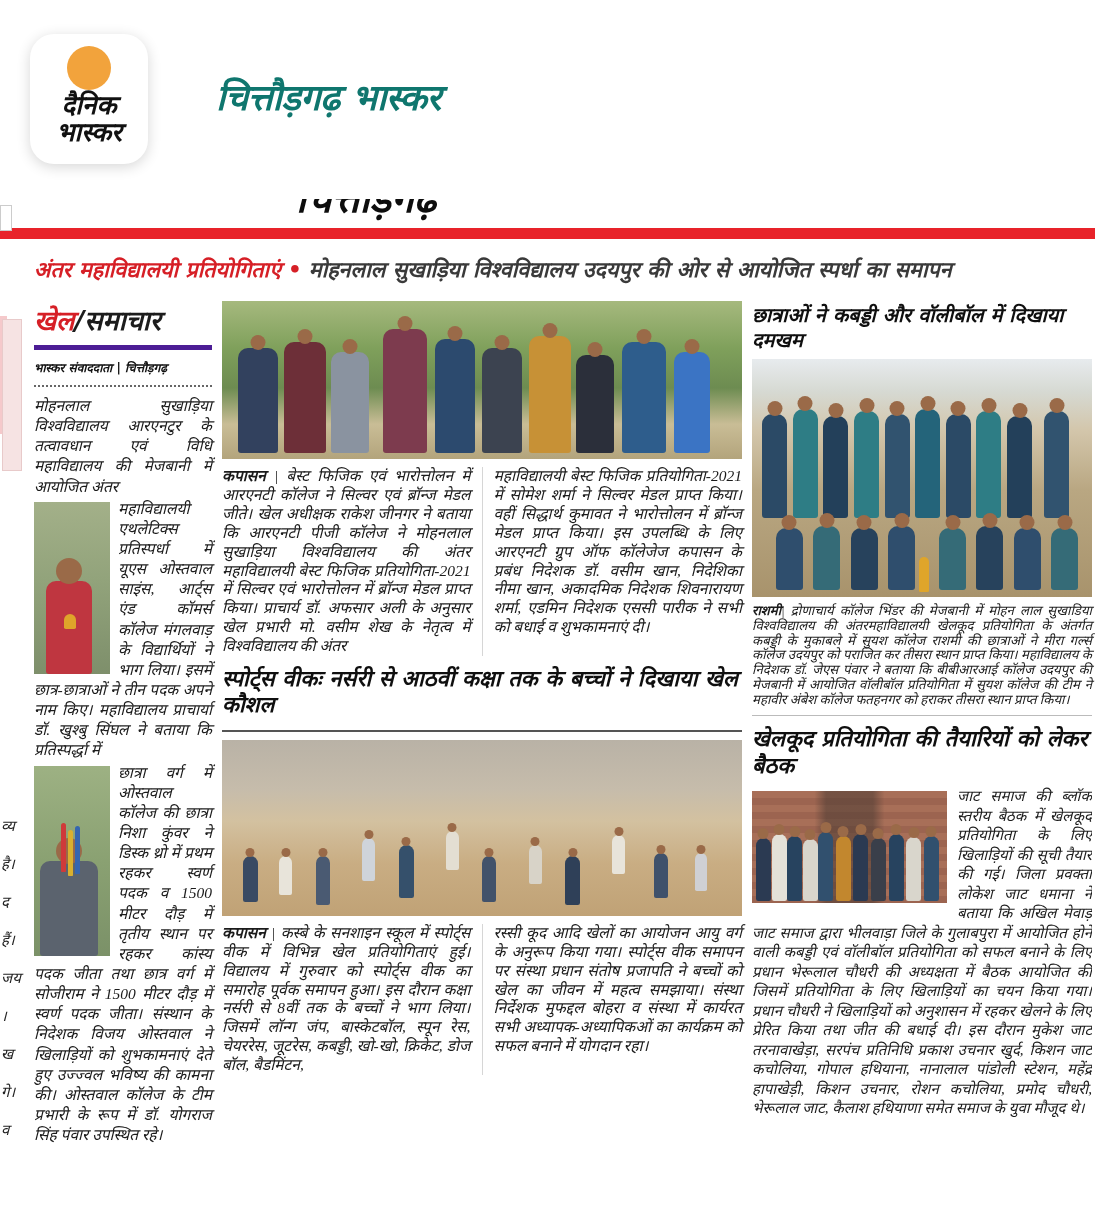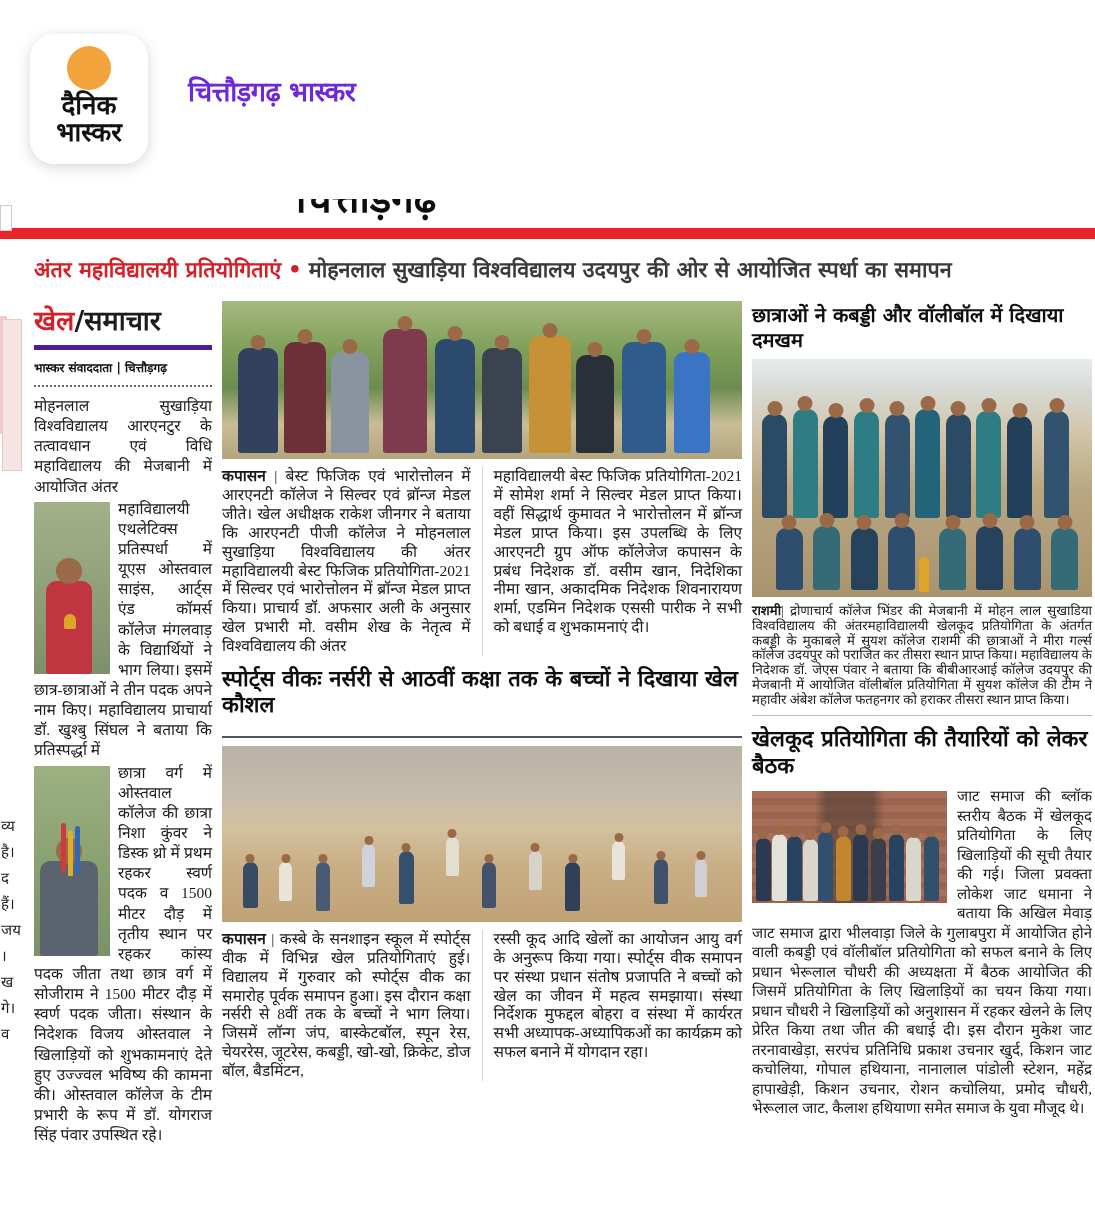--- a/index.html
+++ b/index.html
@@ -1,26 +1,26 @@
 <!DOCTYPE html>
 <html lang="hi"><head>
 <meta charset="utf-8">
 <style>
   html,body{margin:0;padding:0;background:#ffffff;}
   .page{position:relative;width:1095px;height:1217px;background:#fff;overflow:hidden;
-        font-family:"DejaVu Sans","Liberation Sans",sans-serif;color:#1c1c1c;}
+        font-family:"DejaVu Sans","Liberation Sans",sans-serif;color:#1c1c1c;font-style:italic;}
 
   
   header{height:228px;display:flex;align-items:flex-start;padding:34px 0 0 30px;box-sizing:border-box;}
   .logo{position:relative;width:118px;height:130px;background:#fff;border-radius:24px;
         box-shadow:0 3px 14px rgba(0,0,0,.16);text-align:center;flex:none;}
   .sun{position:absolute;top:12px;left:50%;transform:translateX(-50%);width:44px;height:44px;
        border-radius:50%;background:#F2A33C;}
   .logo-t{position:absolute;left:0;right:0;top:58px;font-weight:800;font-size:26px;line-height:1.05;color:#111;}
-  .hdr-title{margin:38px 0 0 40px;font-size:27px;font-weight:800;color:#6d28d9;letter-spacing:-.5px;}
+  .hdr-title{margin:38px 0 0 68px;font-size:36px;font-weight:800;color:#0f766e;letter-spacing:-.5px;}
   .hdr-date{margin:44px 0 0 22px;font-size:38px;font-weight:600;color:#919191;}
 
   
   .mast-crop{position:absolute;left:296px;top:199px;height:27px;width:200px;overflow:hidden;}
   .mast-crop span{display:block;margin-top:-30px;font-size:40px;font-weight:800;color:#0d0d0d;}
 
   .edge-box{position:absolute;left:0;top:205px;width:10px;height:24px;background:#fff;border:1px solid #ccc;}
   .edge-pink{position:absolute;left:0;top:316px;width:7px;height:118px;background:#f5c9cb;}
 
   .redbar{height:11px;background:#E8232A;}
@@ -31,40 +31,40 @@
   .k-b{color:#D61F26;margin:0 7px;}
 
   
   .headline{margin:4px 30px 0 30px;font-size:56px;line-height:1.07;font-weight:800;
             letter-spacing:-1px;color:#000;}
 
   
   .content{display:flex;gap:10px;padding:12px 3px 0 0;align-items:flex-start;}
   .sliver{position:relative;width:24px;flex:none;height:740px;}
   .sliver-photo{position:absolute;top:18px;left:2px;width:18px;height:150px;background:#f6e3e3;border:1px solid #e8caca;}
-  .frags{position:absolute;top:512px;left:1px;display:flex;flex-direction:column;}
+  .frags{position:absolute;top:512px;left:1px;display:flex;flex-direction:column;gap:12px;}
   .frag{font-size:15px;line-height:26px;color:#222;white-space:nowrap;font-family:"Liberation Serif","DejaVu Serif",serif;}
 
   .col-left{width:178px;flex:none;}
   .col-mid{width:520px;flex:none;}
   .col-right{flex:1;min-width:0;}
 
   .sec-title{font-size:27px;font-weight:800;border-bottom:5px solid #4c1d95;padding-bottom:7px;margin-bottom:9px;}
   .sec-red{color:#D61F26;}
   .byline{font-size:12px;font-weight:700;color:#111;border-bottom:2px dotted #666;
           padding-bottom:9px;margin-bottom:9px;}
 
   .body-txt{font-family:"Liberation Serif","DejaVu Serif",serif;text-align:justify;color:#1b1b1b;}
   .col-left .body-txt{font-size:15.5px;line-height:1.3;}
   .col-left p{margin:0 0 2px 0;}
   .dateline{font-weight:800;font-family:"DejaVu Sans",sans-serif;}
 
   .caption{font-size:20px;font-weight:800;color:#0f0f0f;padding:2px 0 6px 0;line-height:1.25;}
   .subhead{font-size:22px;font-weight:800;color:#0f0f0f;padding:10px 0 4px 0;line-height:1.2;}
-  .subhead.rule{border-bottom:2px solid #555;padding-bottom:17px;margin-bottom:8px;}
+  .subhead.rule{border-bottom:2px solid #555;padding-bottom:11px;margin-bottom:8px;}
   .meeting-sec{border-top:1px solid #bbb;margin-top:8px;}
 
   .tcols{display:flex;margin-top:8px;}
   .tc{flex:1;font-size:15.5px;line-height:1.22;}
   .tc + .tc{border-left:1px solid #d6d6d6;padding-left:11px;margin-left:11px;}
 
   .kabaddi-body{font-size:13.2px;line-height:1.12;margin-top:7px;}
   .meeting-body{font-size:15px;line-height:1.3;margin-top:4px;overflow:hidden;}
 
   

